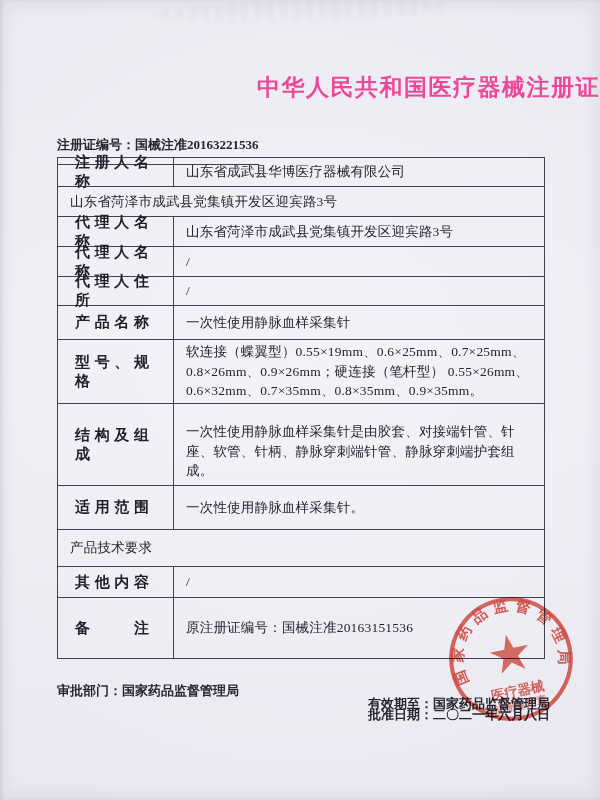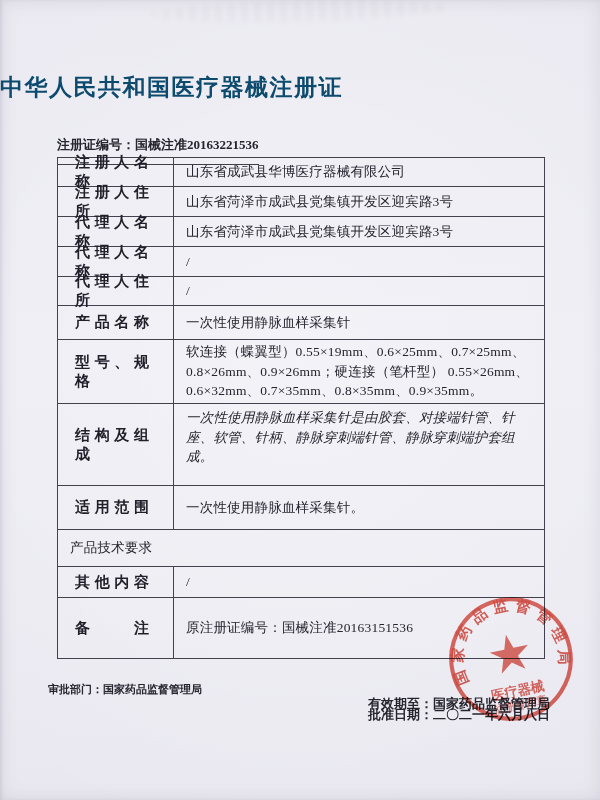--- a/index.html
+++ b/index.html
@@ -27,21 +27,21 @@
     background:
       repeating-linear-gradient(90deg, rgba(90,85,100,.16) 0 7px, rgba(90,85,100,0) 7px 13px);
     filter:blur(2.4px);
     opacity:.28;
     transform:rotate(-1.5deg);
     border-radius:50%;
     pointer-events:none;
   }
   .title{
     position:absolute;left:0;top:72px;width:100%;
-    text-align:left;font-size:23px;font-weight:bold;letter-spacing:1.5px;color:#0c4a6e;
+    text-align:right;font-size:23px;font-weight:bold;letter-spacing:1.5px;color:#ec4899;
   }
   .certline{
     position:absolute;left:57px;top:136px;font-size:13px;font-weight:bold;
   }
   .certline .u{border-bottom:1.2px solid #35343e;padding-bottom:12px;}
   .cert-table{
     position:absolute;left:57px;top:157px;width:488px;
     border:1.5px solid var(--line);
     box-sizing:border-box;
     background:rgba(255,255,255,.06);
@@ -56,22 +56,22 @@
   .ltext{
     display:inline-block;width:100%;
     text-align:justify;text-align-last:justify;
     font-weight:bold;font-size:15px;color:#211f29;
   }
   .vcell{flex:1;display:flex;align-items:center;padding:4px 14px 4px 12px;box-sizing:border-box;}
   .vtext{font-size:13.5px;line-height:19.5px;letter-spacing:.2px;}
   .r1{height:28px}.r2{height:29px}.r3{height:29px}.r4{height:29px}
   .r5{height:28px}.r6{height:33px}.r7{height:63px}.r8{height:81px}
   .r9{height:43px}.r10{height:36px}.r11{height:30px}.r12{height:60px}
-  .r8 .vtext{align-self:flex-start;font-style:italic;}
-  .footer-dept{position:absolute;left:48px;top:682px;font-size:11px;font-weight:600;}
+  .r8 .vtext{align-self:flex-start;margin-top:14px;}
+  .footer-dept{position:absolute;left:57px;top:682px;font-size:13px;font-weight:600;}
   .footer-approval{position:absolute;left:368px;top:666px;font-size:13px;font-weight:600;white-space:nowrap;margin-top:40px;}
   .footer-valid{position:absolute;left:368px;top:695px;font-size:13px;font-weight:600;white-space:nowrap;}
   .seal{
     position:absolute;left:441px;top:589px;width:140px;height:140px;
     transform:rotate(-12deg);
     opacity:.88;mix-blend-mode:multiply;pointer-events:none;
   }
 </style>
 </head>
 <body>
@@ -88,23 +88,20 @@
 <div class="cert-table">
   <div class="trow r1">
     <div class="lcell">
         <span class="ltext">注册人名称</span>
       </div>
     <div class="vcell">
         <span class="vtext">山东省成武县华博医疗器械有限公司</span>
       </div>
   </div>
   <div class="trow r2">
-    <div class="lcell">
-        <span class="ltext">注册人住所</span>
-      </div>
     <div class="vcell">
         <span class="vtext">山东省菏泽市成武县党集镇开发区迎宾路3号</span>
       </div>
   </div>
   <div class="trow r3">
     <div class="lcell">
         <span class="ltext">代理人名称</span>
       </div>
     <div class="vcell">
         <span class="vtext">山东省菏泽市成武县党集镇开发区迎宾路3号</span>

